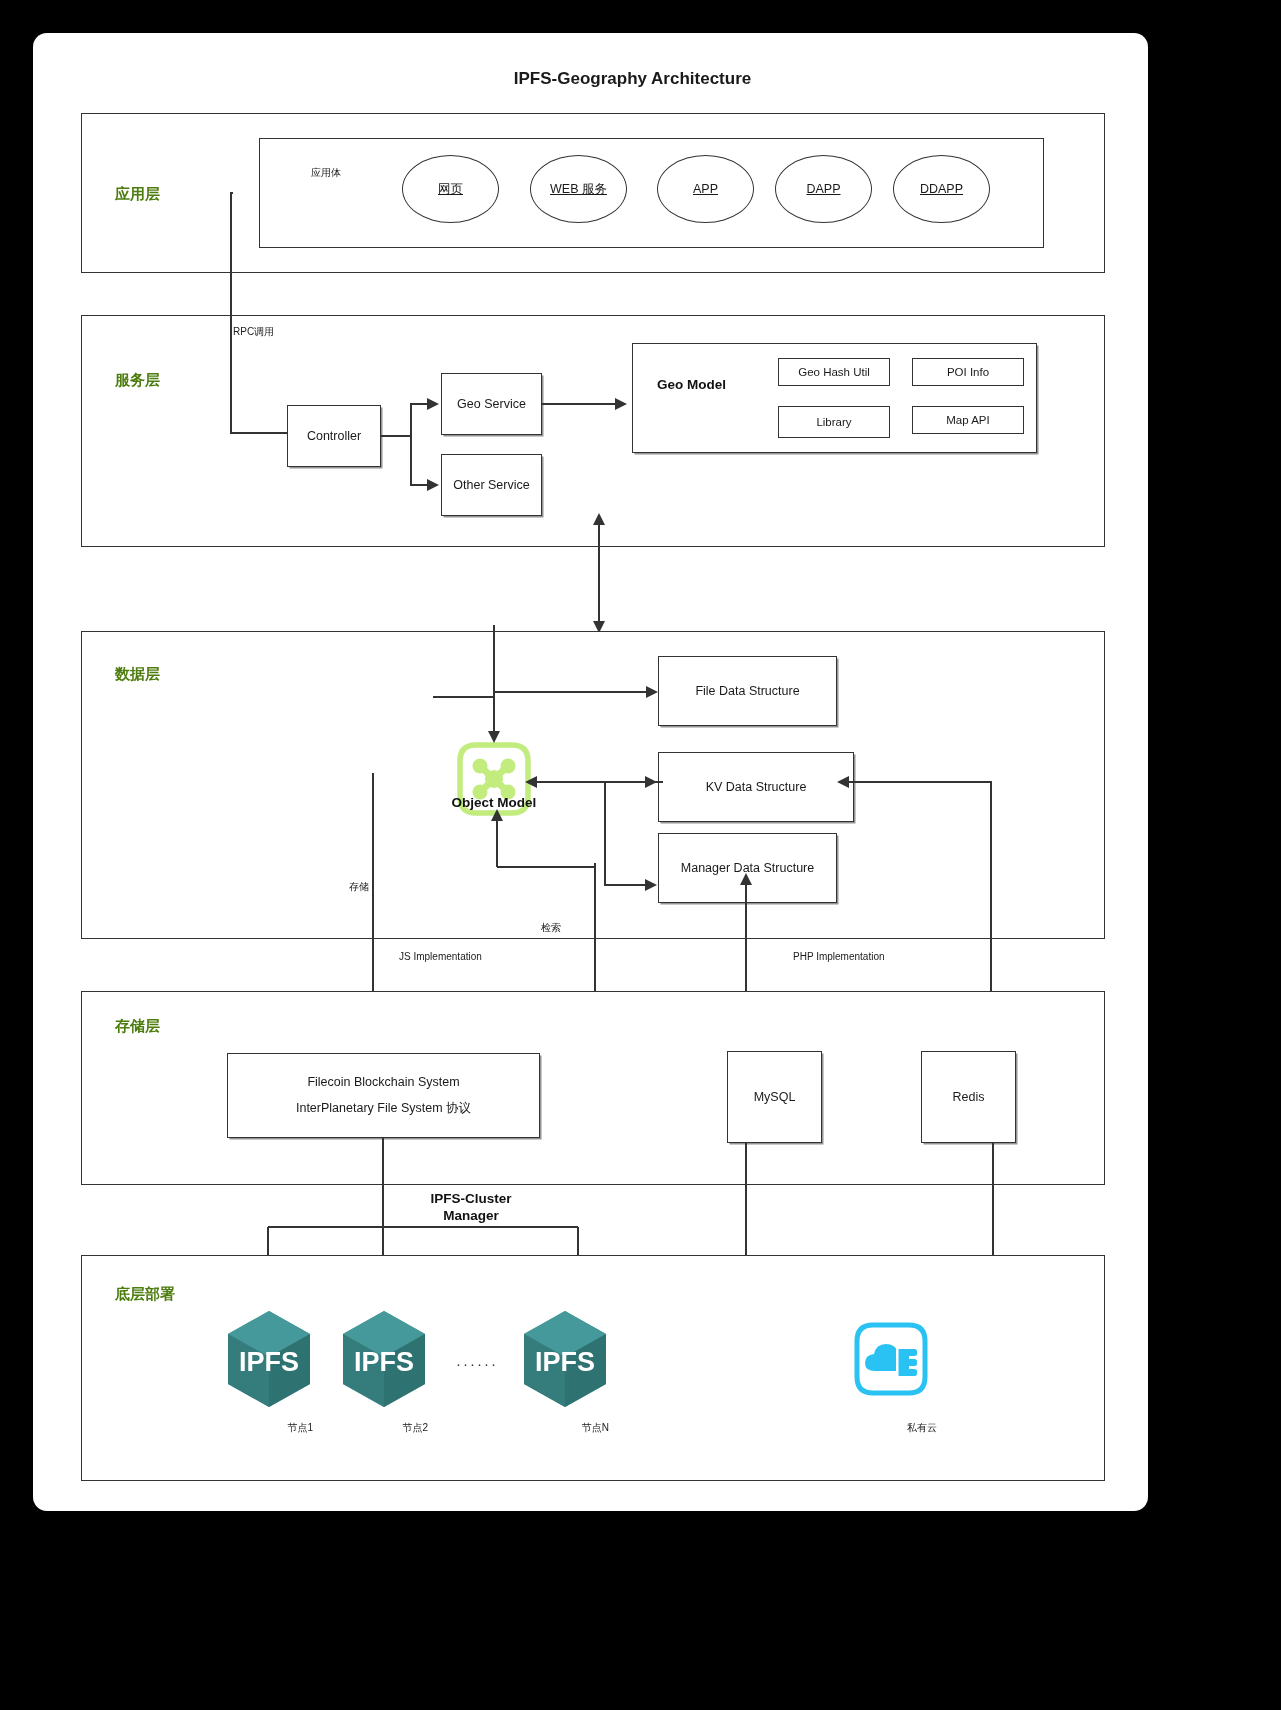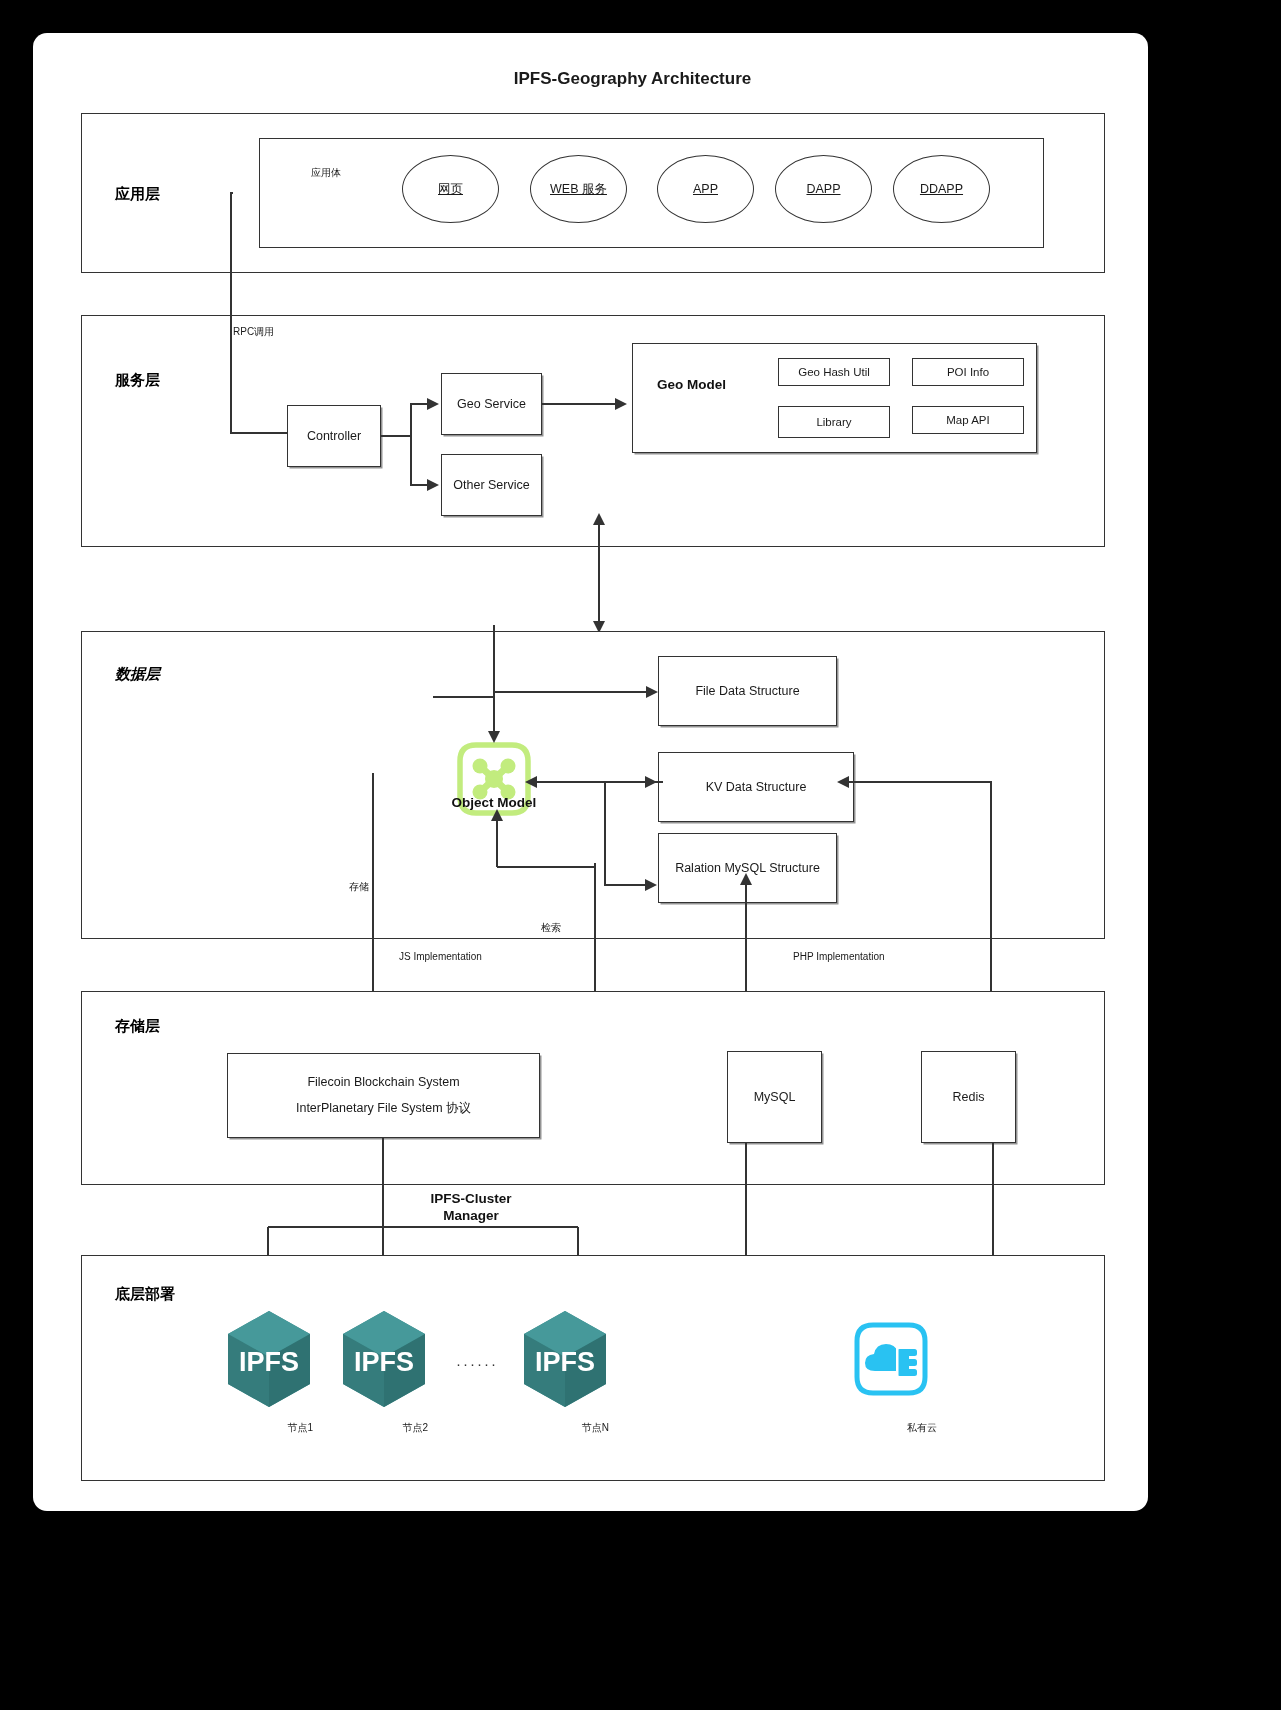--- a/index.html
+++ b/index.html
@@ -2,21 +2,21 @@
 <html><head>
 <meta charset="utf-8">
 <style>
   html,body{margin:0;padding:0;background:#000;}
   body{font-family:"Liberation Sans",sans-serif;}
   #page{position:relative;width:1281px;height:1710px;background:#000;overflow:hidden;}
   #canvas{position:absolute;left:33px;top:33px;width:1115px;height:1478px;background:#fff;border-radius:14px;}
   .abs{position:absolute;box-sizing:border-box;}
   .ttl{font-weight:bold;font-size:17px;color:#1a1a1a;text-align:center;}
   .layer{border:1.6px solid #333;background:#fff;}
-  .layerlbl{font-weight:bold;font-size:15px;color:#000000;}
+  .layerlbl{font-weight:bold;font-size:15px;color:#4d7c0f;}
   .box{border:1.4px solid #333;background:#fff;display:flex;align-items:center;justify-content:center;
        font-size:12.5px;color:#1a1a1a;text-align:center;box-shadow:2px 2px 0 -0.5px rgba(60,60,60,.55);}
   .box.plain{box-shadow:none;}
   .oval{border:1.4px solid #333;border-radius:50%;background:#fff;display:flex;align-items:center;
         justify-content:center;font-size:12.5px;color:#1a1a1a;}
   .u{text-decoration:underline;}
   .lbl{font-size:10px;color:#1a1a1a;white-space:nowrap;}
   .bold{font-weight:bold;font-size:13.5px;color:#111;}
   svg{display:block;overflow:visible;}
   .cap{font-size:10px;color:#1a1a1a;text-align:right;white-space:nowrap;}
@@ -99,30 +99,30 @@
     <span>Map API</span>
   </div>
 
   <svg class="abs" style="left:555px;top:480px;width:24px;height:120px;">
     <path d="M 11 8 L 11 112" fill="none" stroke="#333" stroke-width="2"></path>
     <path d="M 11 0 l -6 12 l 12 0 z" fill="#333"></path>
     <path d="M 11 120 l -6 -12 l 12 0 z" fill="#333"></path>
   </svg>
 
   <div class="abs layer" style="left:48px;top:598px;width:1024px;height:308px;"></div>
-  <div class="abs layerlbl" style="left:82px;top:632px;font-style:italic;">数据层</div>
+  <div class="abs layerlbl" style="left:82px;top:632px;">数据层</div>
 
   <div class="abs box" style="left:625px;top:623px;width:179px;height:70px;">
     <span>File Data Structure</span>
   </div>
   <div class="abs box" style="left:625px;top:719px;width:196px;height:70px;">
     <span>KV Data Structure</span>
   </div>
   <div class="abs box" style="left:625px;top:800px;width:179px;height:70px;">
-    <span>Ralation MySQL Structure</span>
+    <span>Manager Data Structure</span>
   </div>
 
   <div class="abs" style="left:423px;top:708px;width:76px;height:76px;">
     <svg viewBox="0 0 76 76" width="76" height="76">
       <path d="M 20 4 L 56 4 Q 72 4 72 20 L 72 56 Q 72 72 56 72 L 20 72 Q 4 72 4 56 L 4 20 Q 4 4 20 4 Z" fill="none" stroke="#c2ec7e" stroke-width="5.5" stroke-linejoin="round"></path>
       <g stroke="#c2ec7e" stroke-width="7" stroke-linecap="round">
         <line x1="25" y1="26" x2="38" y2="38"></line>
         <line x1="51" y1="26" x2="38" y2="38"></line>
         <line x1="25" y1="50" x2="38" y2="38"></line>
         <line x1="51" y1="50" x2="38" y2="38"></line>

